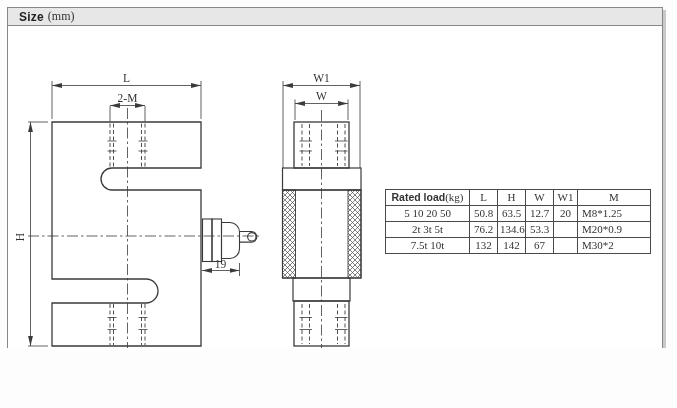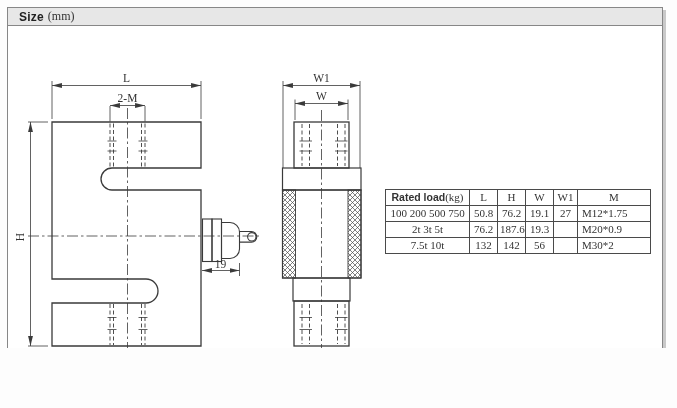--- a/index.html
+++ b/index.html
@@ -212,39 +212,39 @@
         </th>
         <th class="c-num">L</th>
         <th class="c-num">H</th>
         <th class="c-num">W</th>
         <th class="c-num">W1</th>
         <th class="c-num">M</th>
       </tr>
     </thead>
     <tbody>
       <tr>
-        <td class="c-load">100 200 500 750</td>
+        <td class="c-load">5 10 20 50</td>
         <td class="c-num">50.8</td>
-        <td class="c-num">76.2</td>
-        <td class="c-num">19.1</td>
-        <td class="c-num">27</td>
-        <td class="c-m">M12*1.75</td>
+        <td class="c-num">63.5</td>
+        <td class="c-num">12.7</td>
+        <td class="c-num">20</td>
+        <td class="c-m">M8*1.25</td>
       </tr>
       <tr>
         <td class="c-load">2t 3t 5t</td>
         <td class="c-num">76.2</td>
-        <td class="c-num">187.6</td>
-        <td class="c-num">19.3</td>
+        <td class="c-num">134.6</td>
+        <td class="c-num">53.3</td>
         <td class="c-num"></td>
         <td class="c-m">M20*0.9</td>
       </tr>
       <tr>
         <td class="c-load">7.5t  10t</td>
         <td class="c-num">132</td>
         <td class="c-num">142</td>
-        <td class="c-num">56</td>
+        <td class="c-num">67</td>
         <td class="c-num"></td>
         <td class="c-m">M30*2</td>
       </tr>
     </tbody>
   </table>
 
 </div>
 
 </body></html>

